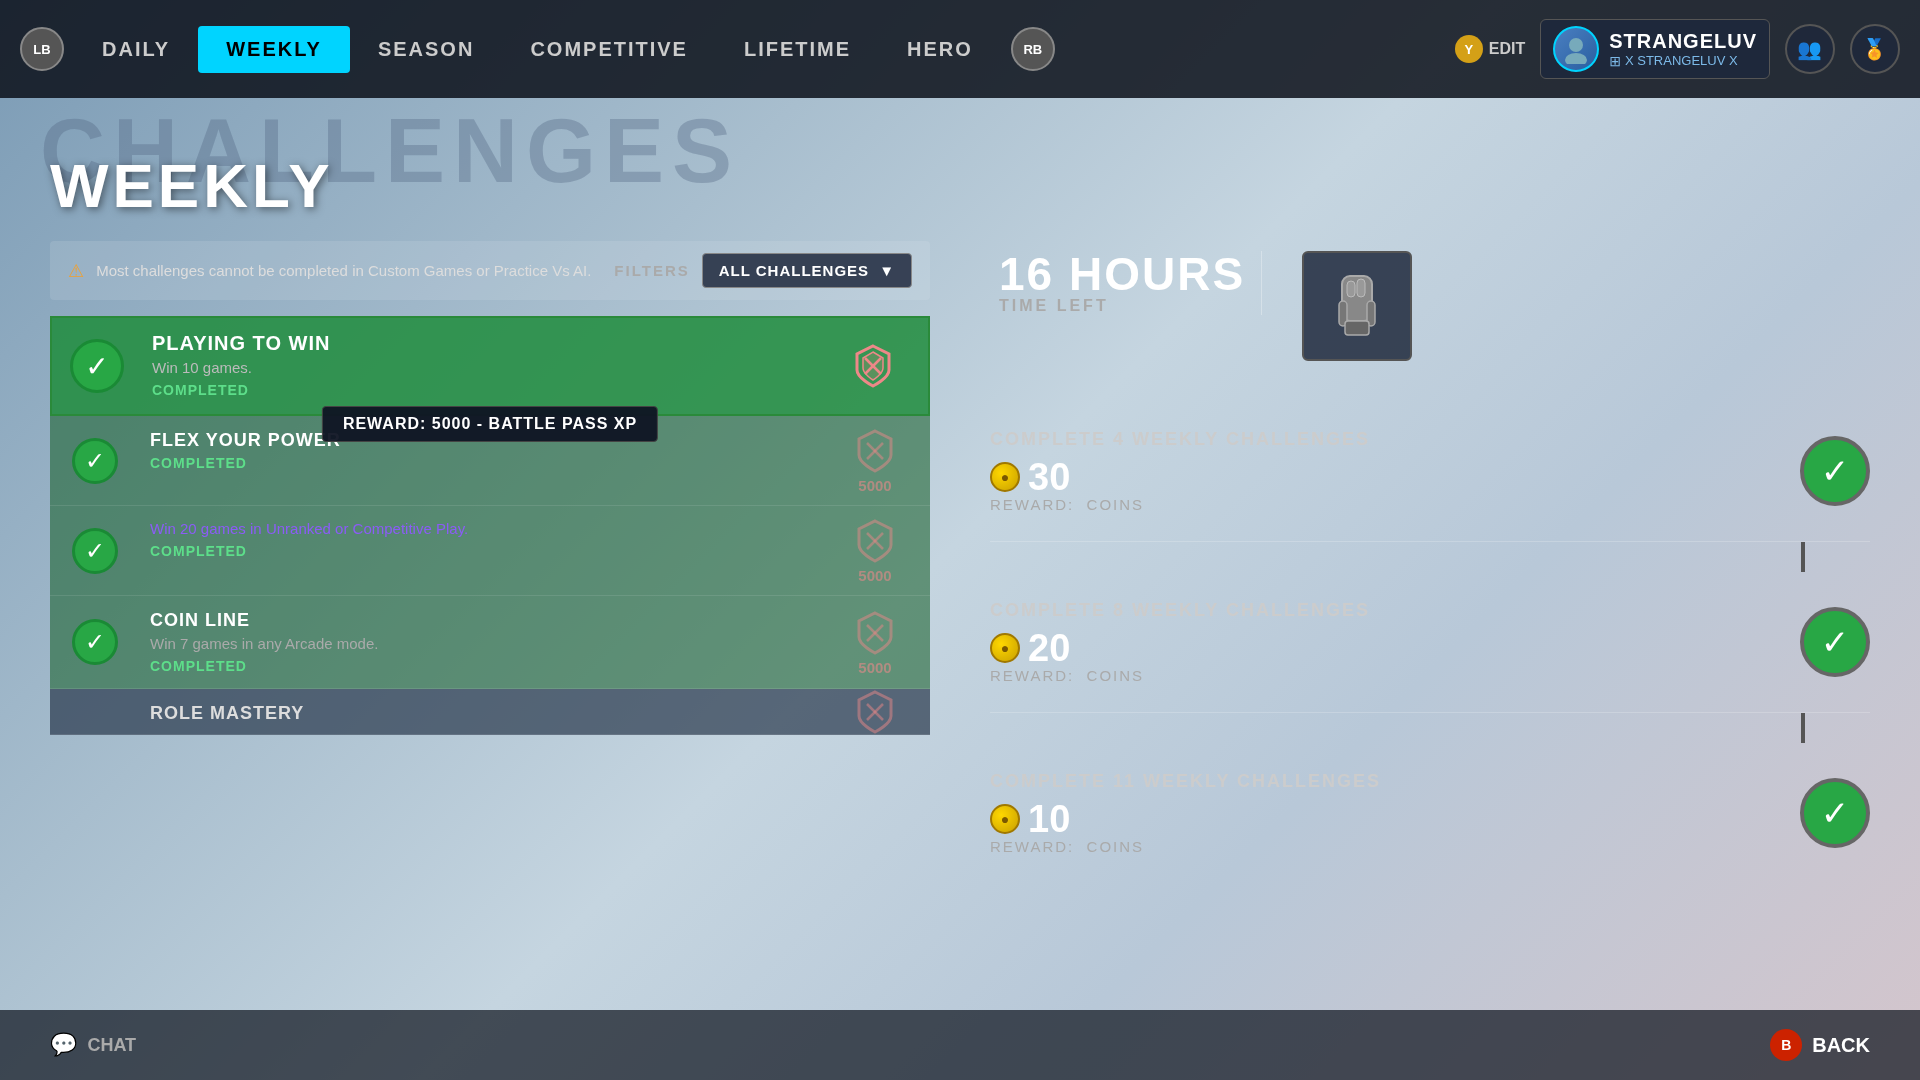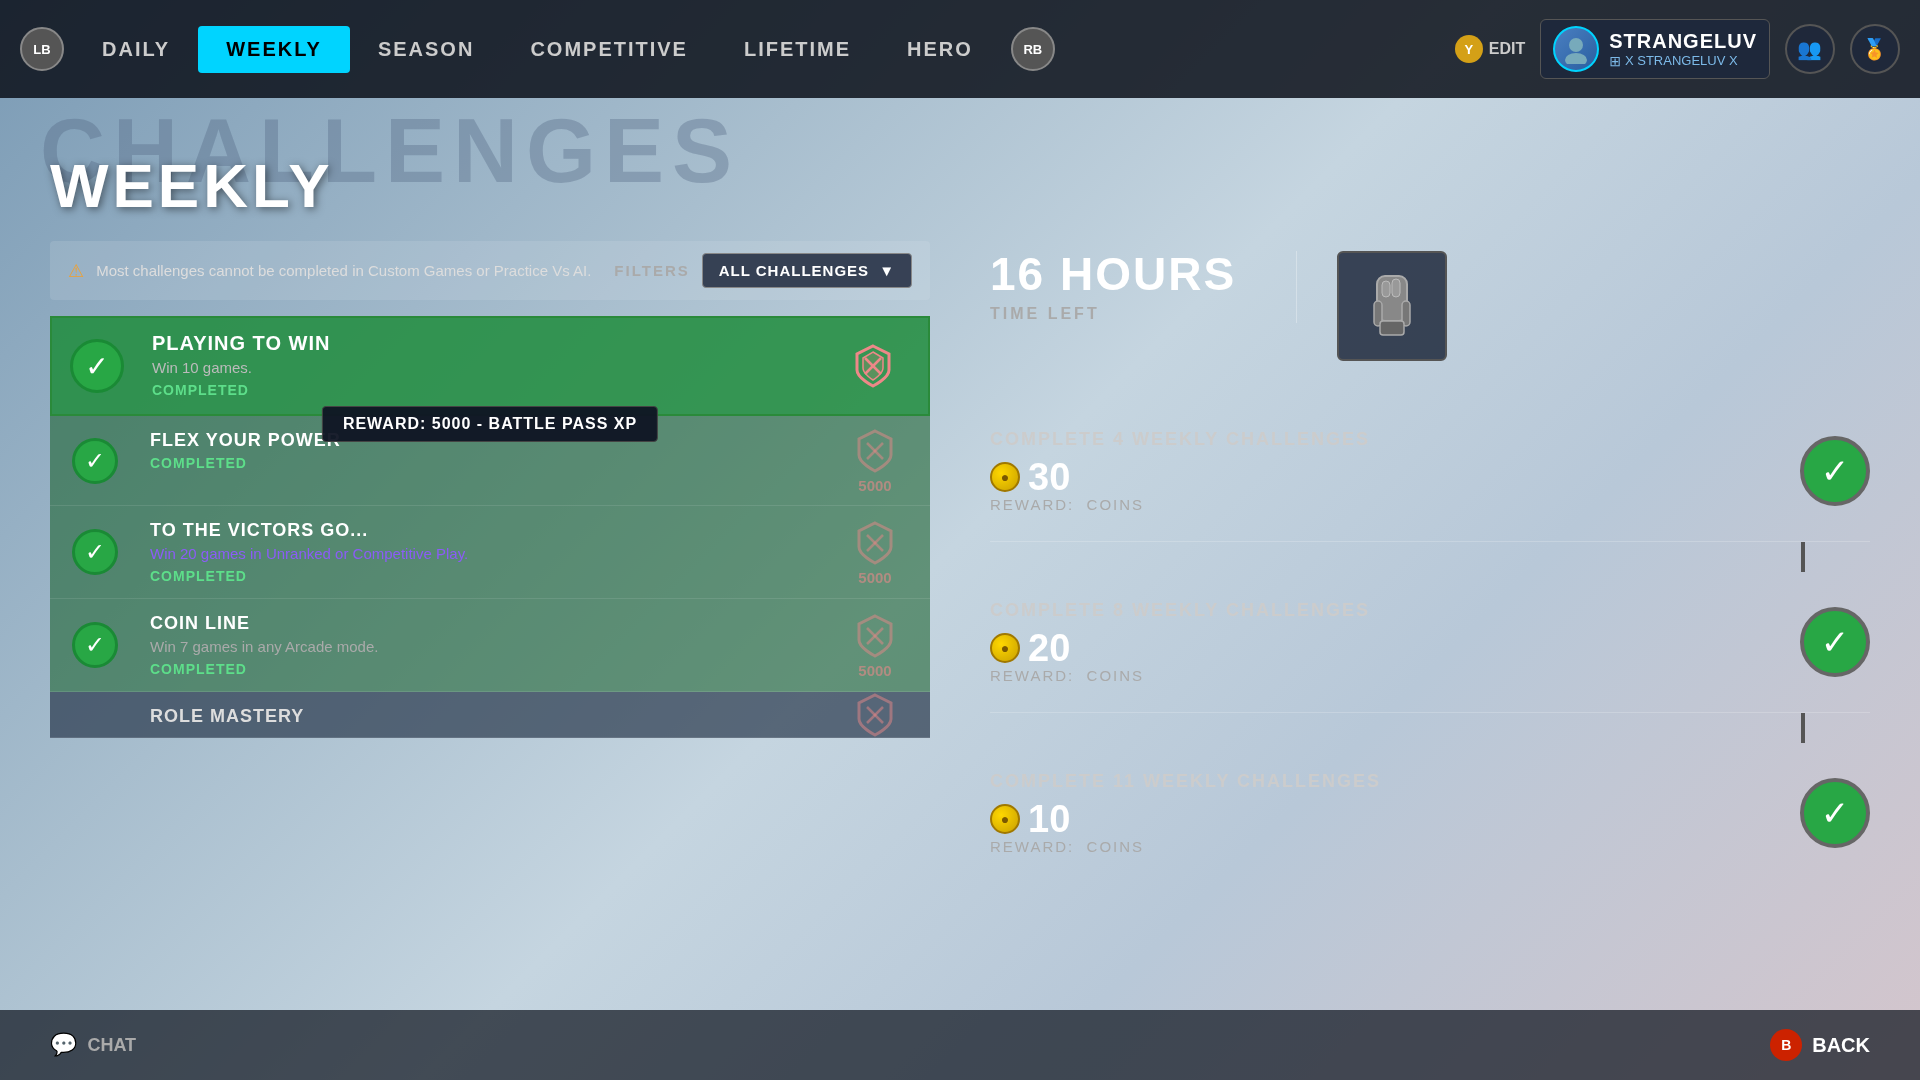--- a/index.html
+++ b/index.html
@@ -352,23 +352,24 @@
     .battle-pass-area {
       display: flex;
       align-items: flex-start;
       gap: 40px;
       margin-bottom: 40px;
       padding-top: 10px;
     }
     .time-section {
       display: flex;
       flex-direction: column;
-      gap: 8px;
-      padding-right: 60px;
+      gap: 0;
+      padding-right: 16px;
       border-right: 1px solid rgba(255,255,255,0.3);
+      margin-left: 9px;
     }
     .time-value {
       font-size: 46px;
       font-weight: 900;
       color: #fff;
       letter-spacing: 2px;
       line-height: 1;
     }
     .time-label {
       font-size: 16px;
@@ -639,21 +640,20 @@
             </div>
             <div class="reward-xp" style="color:rgba(232,136,136,0.6);">5000</div>
           </div>
         </div>
 
         <div class="challenge-item completed-dim" style="min-height:90px;">
           <div class="challenge-check">
             <div class="check-circle" style="width:46px;height:46px;font-size:24px;">✓</div>
           </div>
           <div class="challenge-info">
-            <div class="challenge-name" style="font-size:18px;">TO THE VICTORS GO...</div>
             <div class="challenge-desc" style="color:#8b5cf6;">Win 20 games in Unranked or Competitive Play.</div>
             <div class="challenge-status">COMPLETED</div>
           </div>
           <div class="challenge-reward-area">
             <div class="shield-icon">
               <svg viewBox="0 0 48 48" fill="none">
                 <path d="M24 4 L40 12 L40 28 C40 36 24 44 24 44 C24 44 8 36 8 28 L8 12 Z" fill="none" stroke="rgba(232,136,136,0.5)" stroke-width="3"></path>
                 <line x1="16" y1="16" x2="32" y2="32" stroke="rgba(232,136,136,0.5)" stroke-width="2.5"></line>
                 <line x1="32" y1="16" x2="16" y2="32" stroke="rgba(232,136,136,0.5)" stroke-width="2.5"></line>
               </svg>

